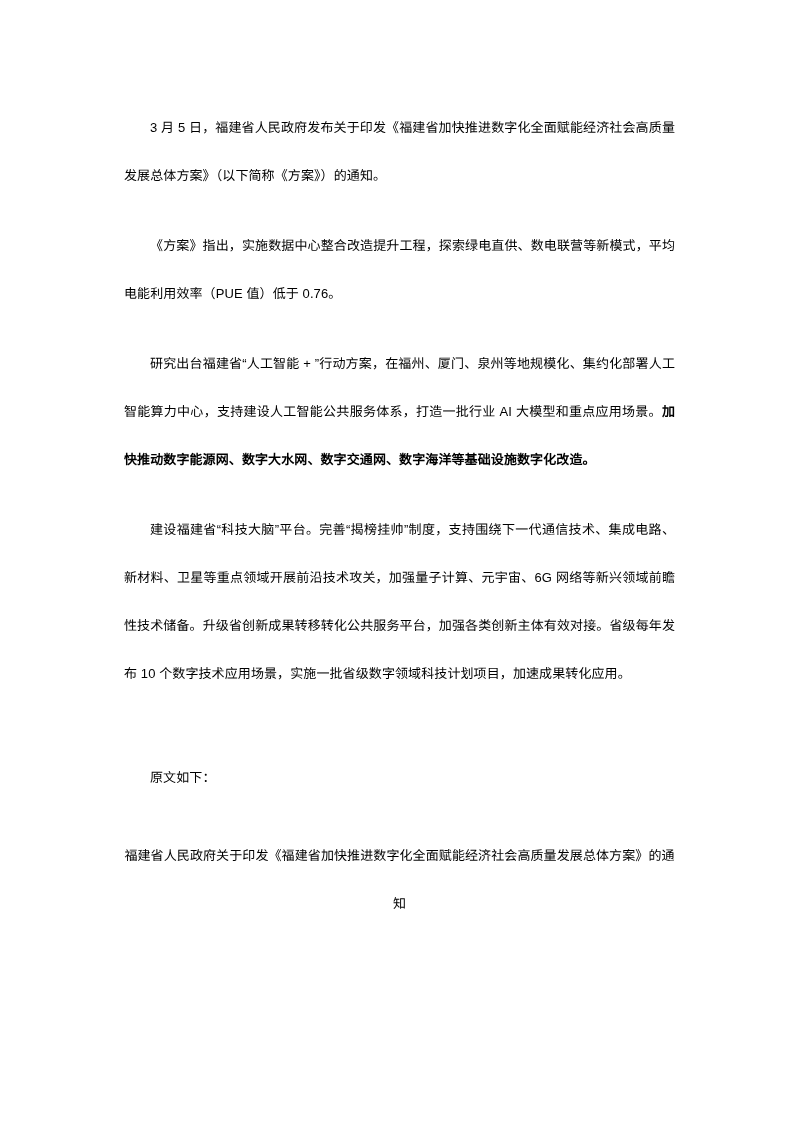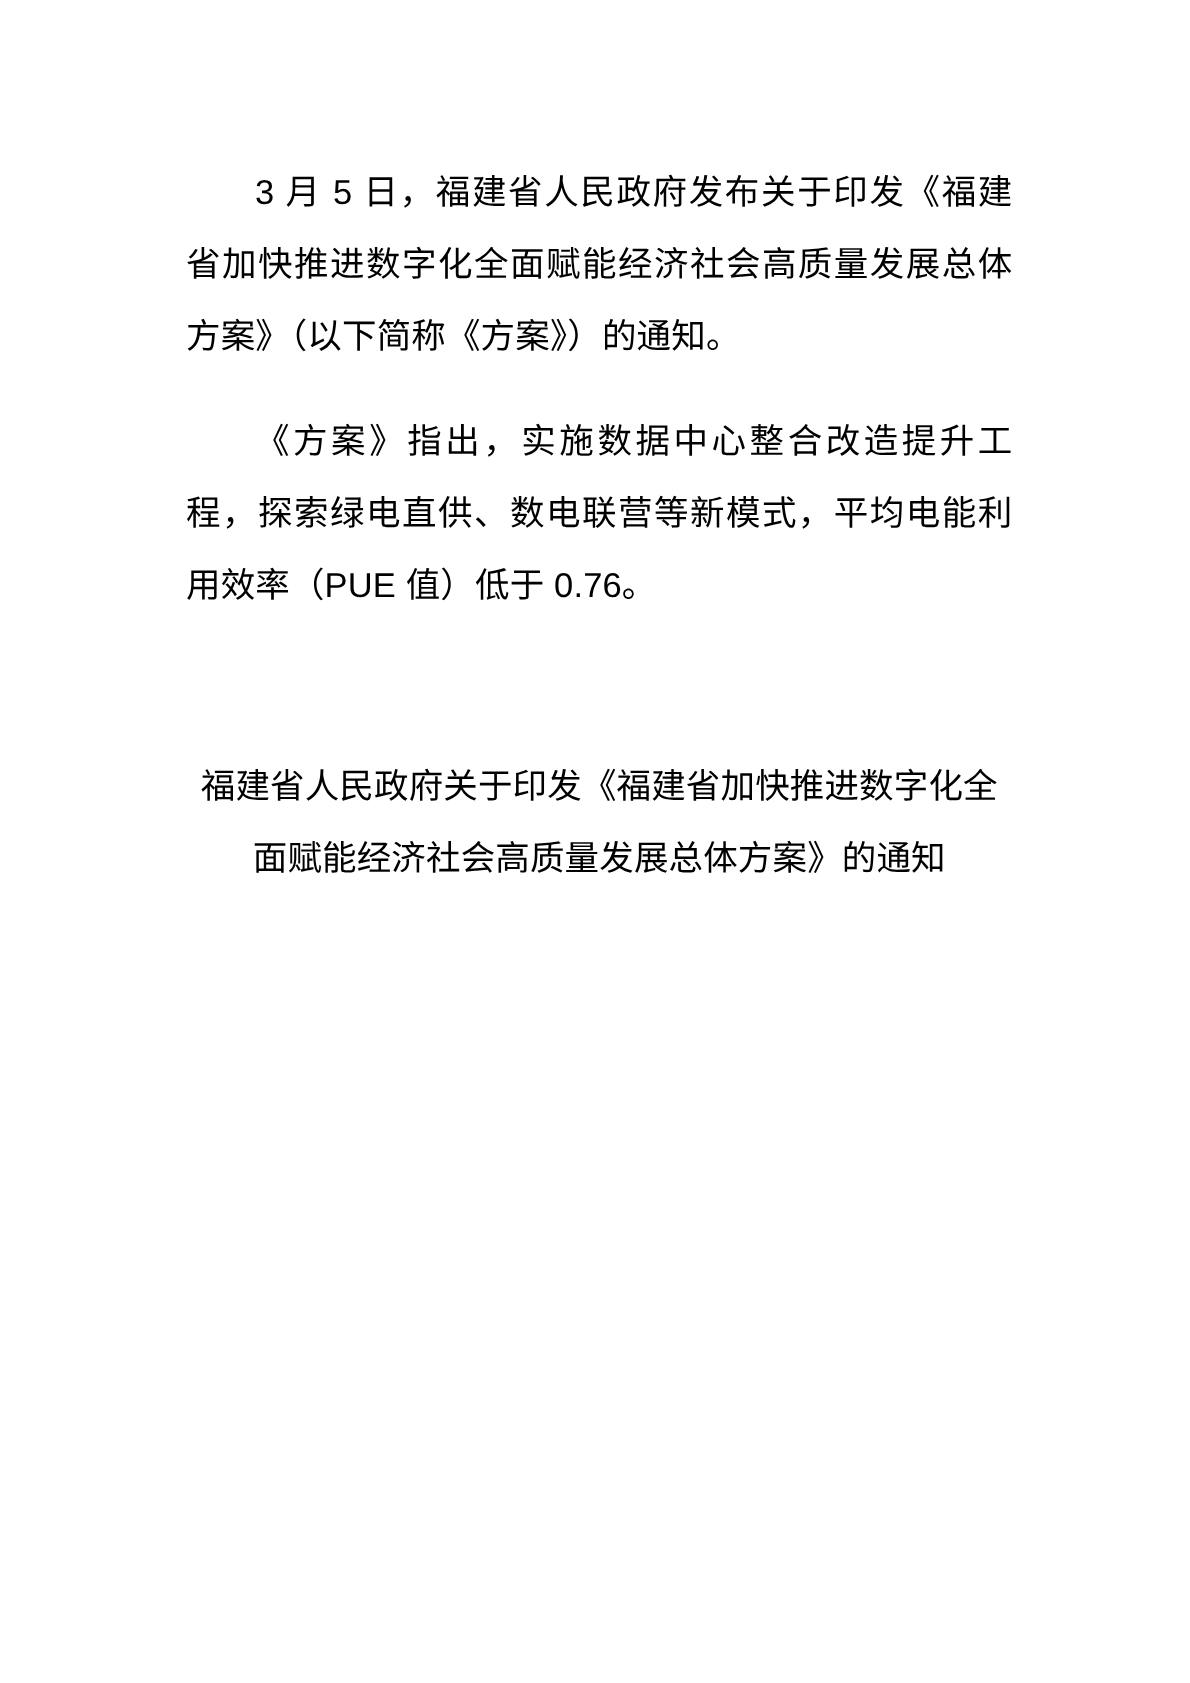--- a/index.html
+++ b/index.html
@@ -24,21 +24,21 @@
     padding: 0;
     background: #ffffff;
   }
   .doc-body {
     position: absolute;
     left: 124px;
     top: 104px;
     width: 551px;
   }
   .para {
-    font-size: 23px;
+    font-size: 13px;
     line-height: 48px;
     text-align: justify;
     text-justify: inter-ideograph;
     text-indent: 2em;
     margin: 0 0 22px 0;
     letter-spacing: 0.1px;
     word-break: break-all;
   }
   .para:last-child {
     margin-bottom: 0;
@@ -60,23 +60,26 @@
 </head>
 <body>
 
 <div class="page">
   <div class="doc-body">
 
     <p class="para">3 月 5 日，福建省人民政府发布关于印发《福建省加快推进数字化全面赋能经济社会高质量发展总体方案》（以下简称《方案》）的通知。</p>
 
     <p class="para">《方案》指出，实施数据中心整合改造提升工程，探索绿电直供、数电联营等新模式，平均电能利用效率（PUE 值）低于 0.76。</p>
 
+    <p class="para"><span>研究出台福建省“人工智能 + ”行动方案，在福州、厦门、泉州等地规模化、集约化部署人工智能算力中心，支持建设人工智能公共服务体系，打造一批行业 AI 大模型和重点应用场景。</span><span class="bold-run">加快推动数字能源网、数字大水网、数字交通网、数字海洋等基础设施数字化改造。</span></p>
 
+    <p class="para">建设福建省“科技大脑”平台。完善“揭榜挂帅”制度，支持围绕下一代通信技术、集成电路、新材料、卫星等重点领域开展前沿技术攻关，加强量子计算、元宇宙、6G 网络等新兴领域前瞻性技术储备。升级省创新成果转移转化公共服务平台，加强各类创新主体有效对接。省级每年发布 10 个数字技术应用场景，实施一批省级数字领域科技计划项目，加速成果转化应用。</p>
 
     <div class="spacer-gap"></div>
 
+    <p class="para">原文如下：</p>
 
     <div class="title-block">
       <p class="para centered">福建省人民政府关于印发《福建省加快推进数字化全面赋能经济社会高质量发展总体方案》的通知</p>
     </div>
 
   </div>
 </div>
 
 </body></html>

